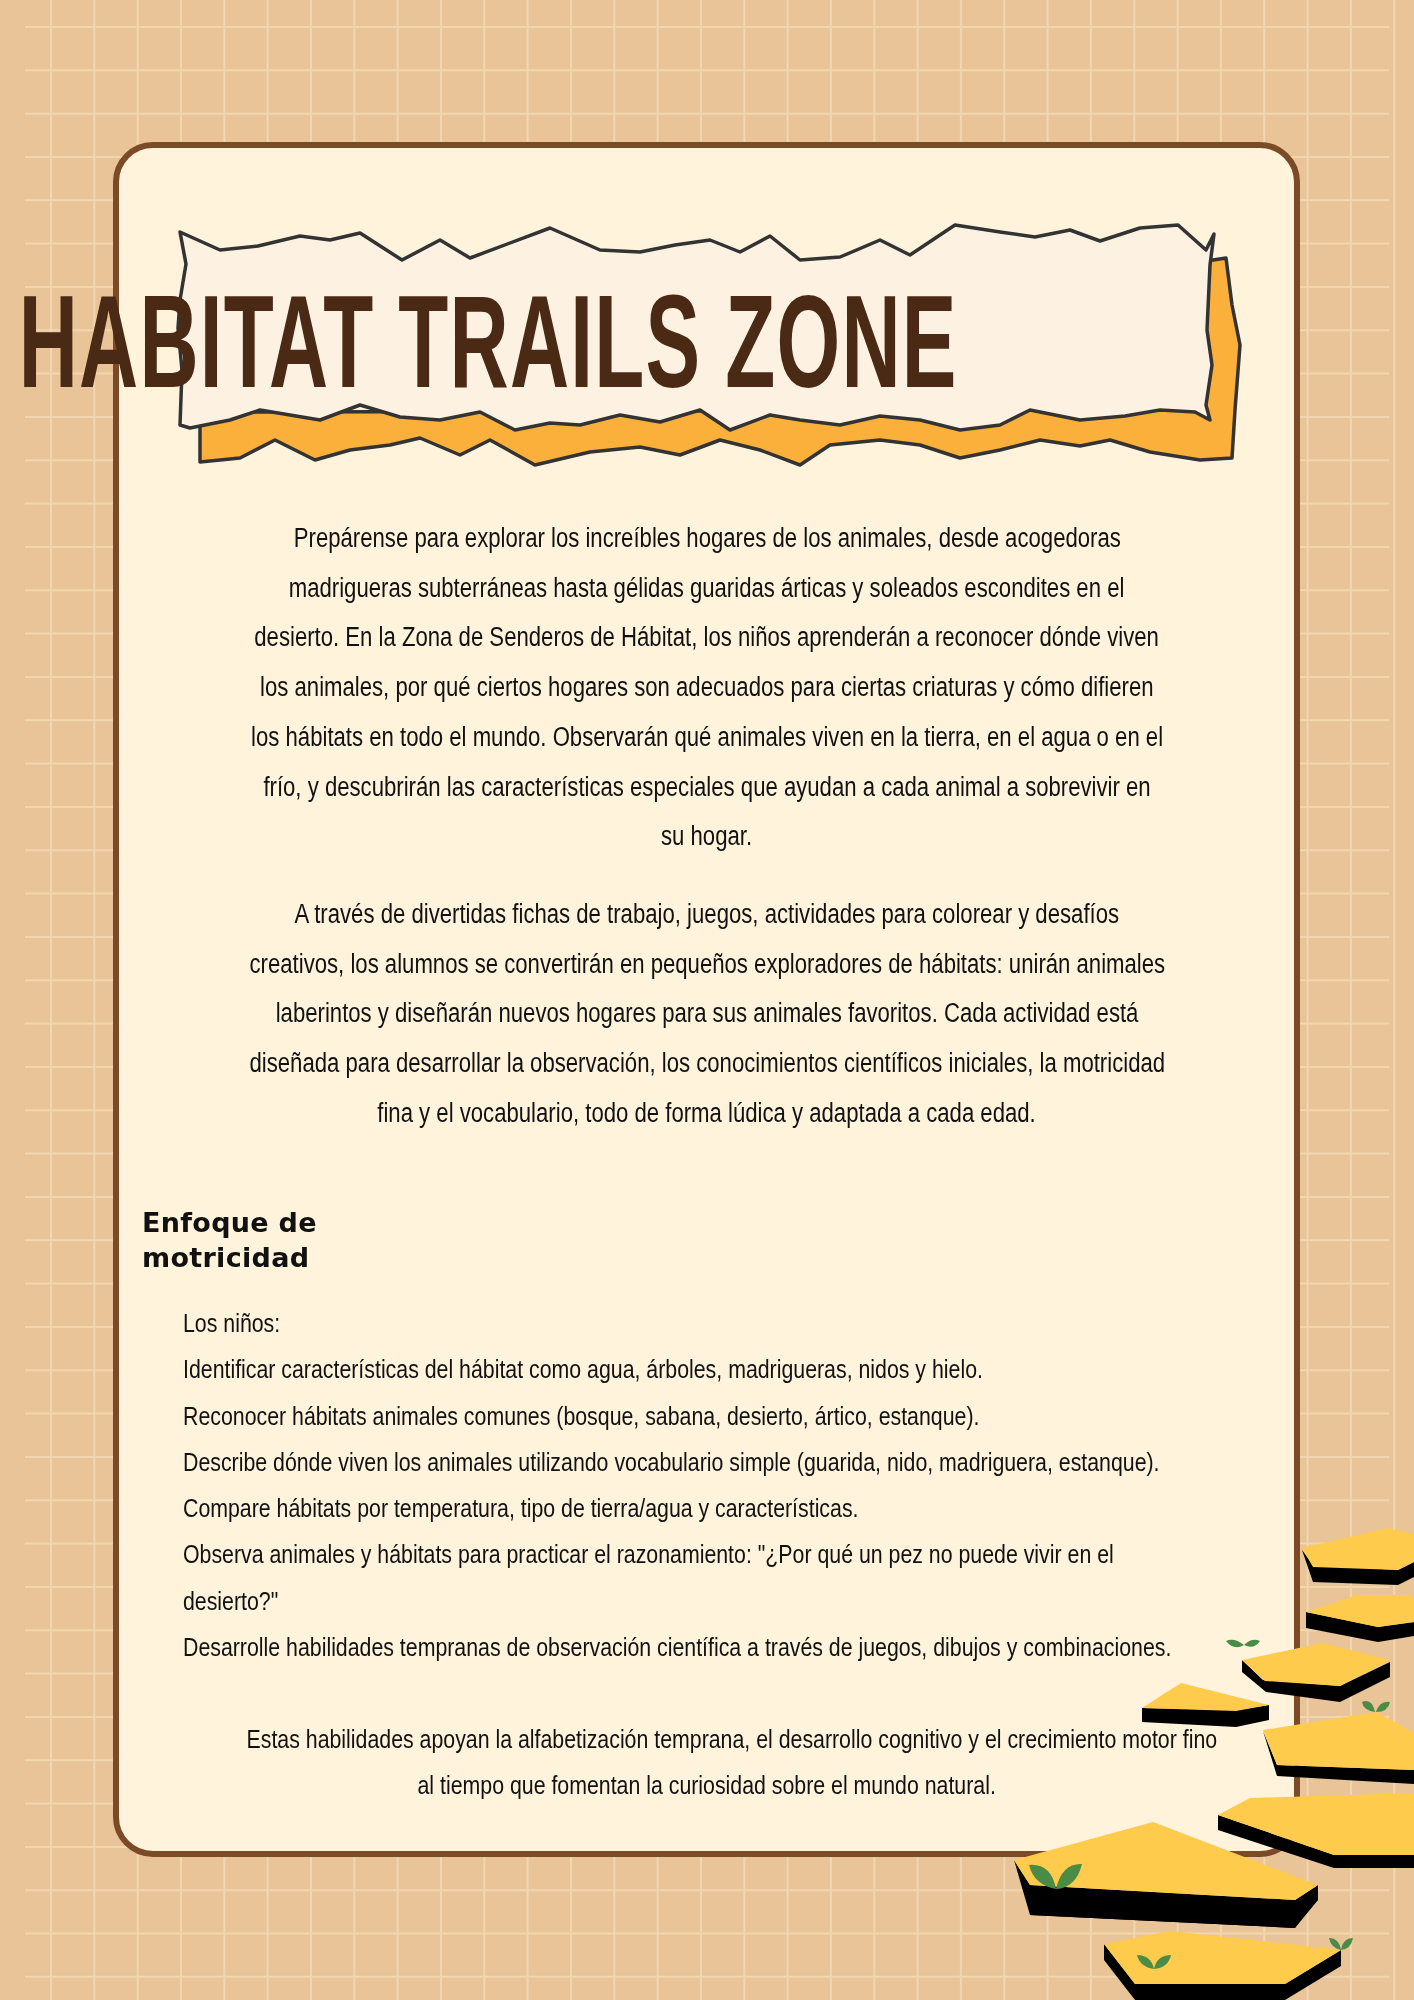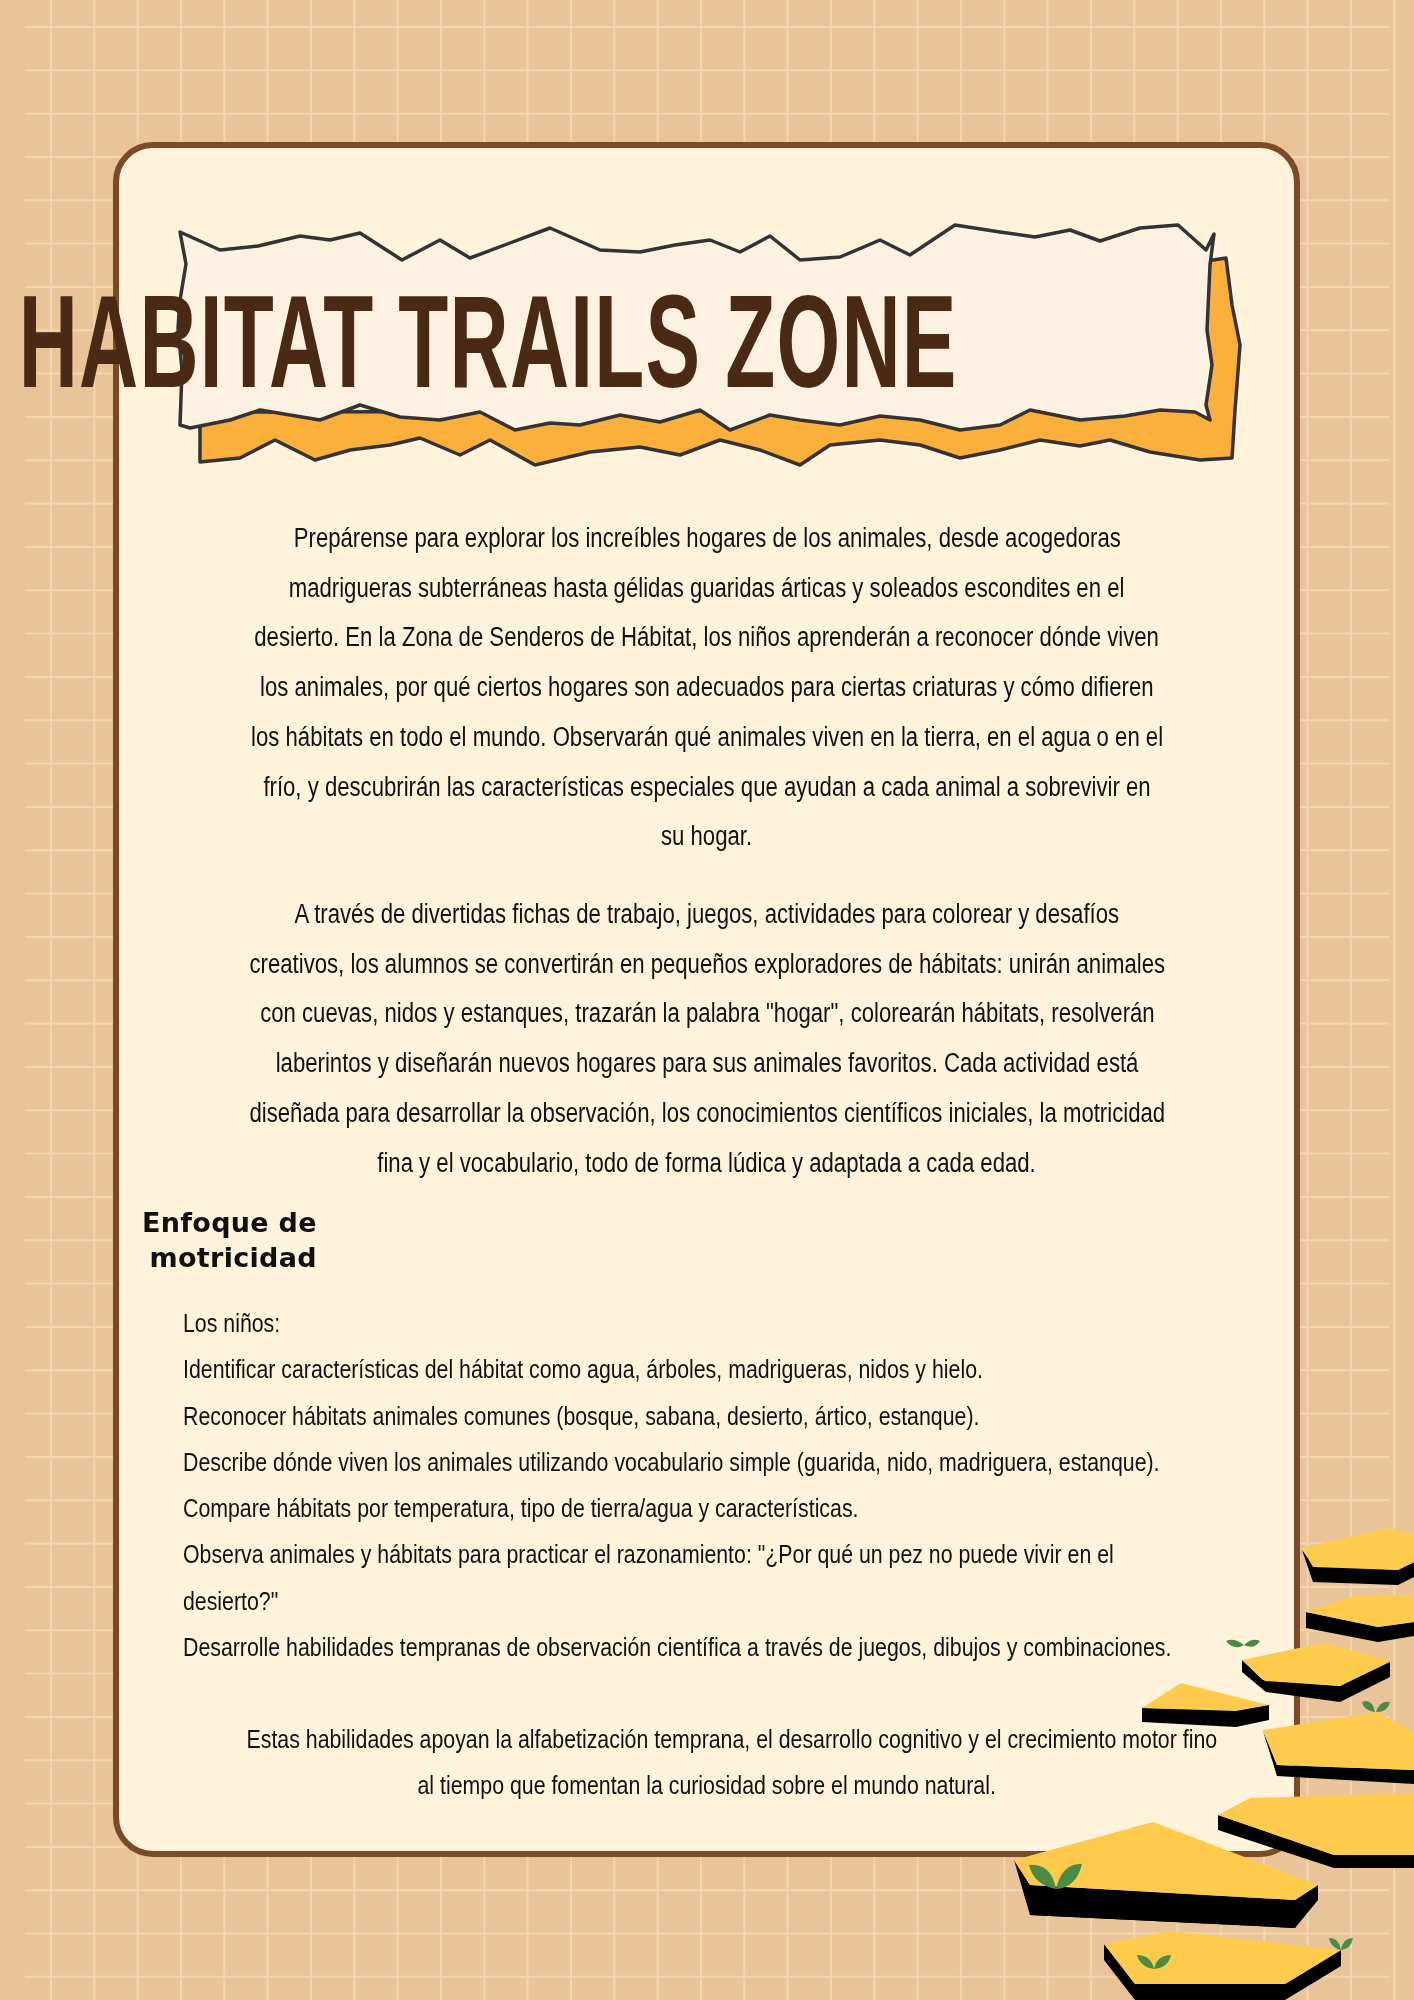--- a/index.html
+++ b/index.html
@@ -5,21 +5,21 @@
   html, body { margin:0; padding:0; }
   body { width:1414px; height:2000px; position:relative; overflow:hidden; background:#e9c499; font-family:"Liberation Sans", sans-serif; }
   .grid { position:absolute; left:0; top:0; width:1414px; height:2000px; }
   .card { position:absolute; left:113px; top:142px; width:1175px; height:1703px; background:#fff3dc; border:6px solid #7b4a26; border-radius:40px; }
   .banner { position:absolute; left:170px; top:222px; width:1080px; height:250px; }
   .title { position:absolute; left:170px; top:262px; width:1075px; height:160px; display:flex; align-items:center; justify-content:flex-end; }
   .title span { font-family:"Liberation Sans", sans-serif; font-weight:bold; font-size:132px; color:#4a2a14; letter-spacing:2px; display:inline-block; transform:scaleX(0.62); transform-origin:center; white-space:nowrap; line-height:1; }
   .para { position:absolute; left:140px; width:1134px; text-align:center; color:#111; }
   .line { display:block; white-space:nowrap; font-size:27px; line-height:49.7px; }
   .line span { display:inline-block; transform:scaleX(0.82); transform-origin:center; }
-  .heading { position:absolute; left:142px; top:1205px; font-family:"DejaVu Sans", sans-serif; font-weight:bold; font-size:27px; line-height:35px; color:#111; letter-spacing:0.3px;text-align:right; }
+  .heading { position:absolute; left:142px; top:1205px; font-family:"DejaVu Sans", sans-serif; font-weight:bold; font-size:27px; line-height:35px; color:#111; letter-spacing:0.3px; }
   .heading span { display:block; transform:scaleX(1.0); transform-origin:left; }
   .list { position:absolute; left:151px; top:1300px; width:1160px; color:#111; }
   .list .li { display:block; white-space:nowrap; font-size:26px; line-height:46.3px;margin-left:32px; }
   .list .li span { display:inline-block; transform:scaleX(0.82); transform-origin:left; }
   .closing { position:absolute; left:140px; top:1716px; width:1134px; text-align:center; color:#111; }
   .closing .line { line-height:46px; font-size:26px; }
   .stones { position:absolute; left:0; top:0; width:1414px; height:2000px; pointer-events:none; }
 </style>
 </head>
 <body>
@@ -123,21 +123,20 @@
     <div class="line"><span>desierto. En la Zona de Senderos de Hábitat, los niños aprenderán a reconocer dónde viven</span></div>
     <div class="line"><span>los animales, por qué ciertos hogares son adecuados para ciertas criaturas y cómo difieren</span></div>
     <div class="line"><span>los hábitats en todo el mundo. Observarán qué animales viven en la tierra, en el agua o en el</span></div>
     <div class="line"><span>frío, y descubrirán las características especiales que ayudan a cada animal a sobrevivir en</span></div>
     <div class="line"><span>su hogar.</span></div>
   </div>
 
 <div class="para" id="p2" style="top:890px;">
     <div class="line"><span>A través de divertidas fichas de trabajo, juegos, actividades para colorear y desafíos</span></div>
     <div class="line"><span>creativos, los alumnos se convertirán en pequeños exploradores de hábitats: unirán animales</span></div>
-    <div class="line"><span>con cuevas, nidos y estanques, trazarán la palabra "hogar", colorearán hábitats, resolverán</span></div>
     <div class="line"><span>laberintos y diseñarán nuevos hogares para sus animales favoritos. Cada actividad está</span></div>
     <div class="line"><span>diseñada para desarrollar la observación, los conocimientos científicos iniciales, la motricidad</span></div>
     <div class="line"><span>fina y el vocabulario, todo de forma lúdica y adaptada a cada edad.</span></div>
   </div>
 
 <div class="heading">
   <span>Enfoque de</span>
   <span>motricidad</span>
 </div>
 

